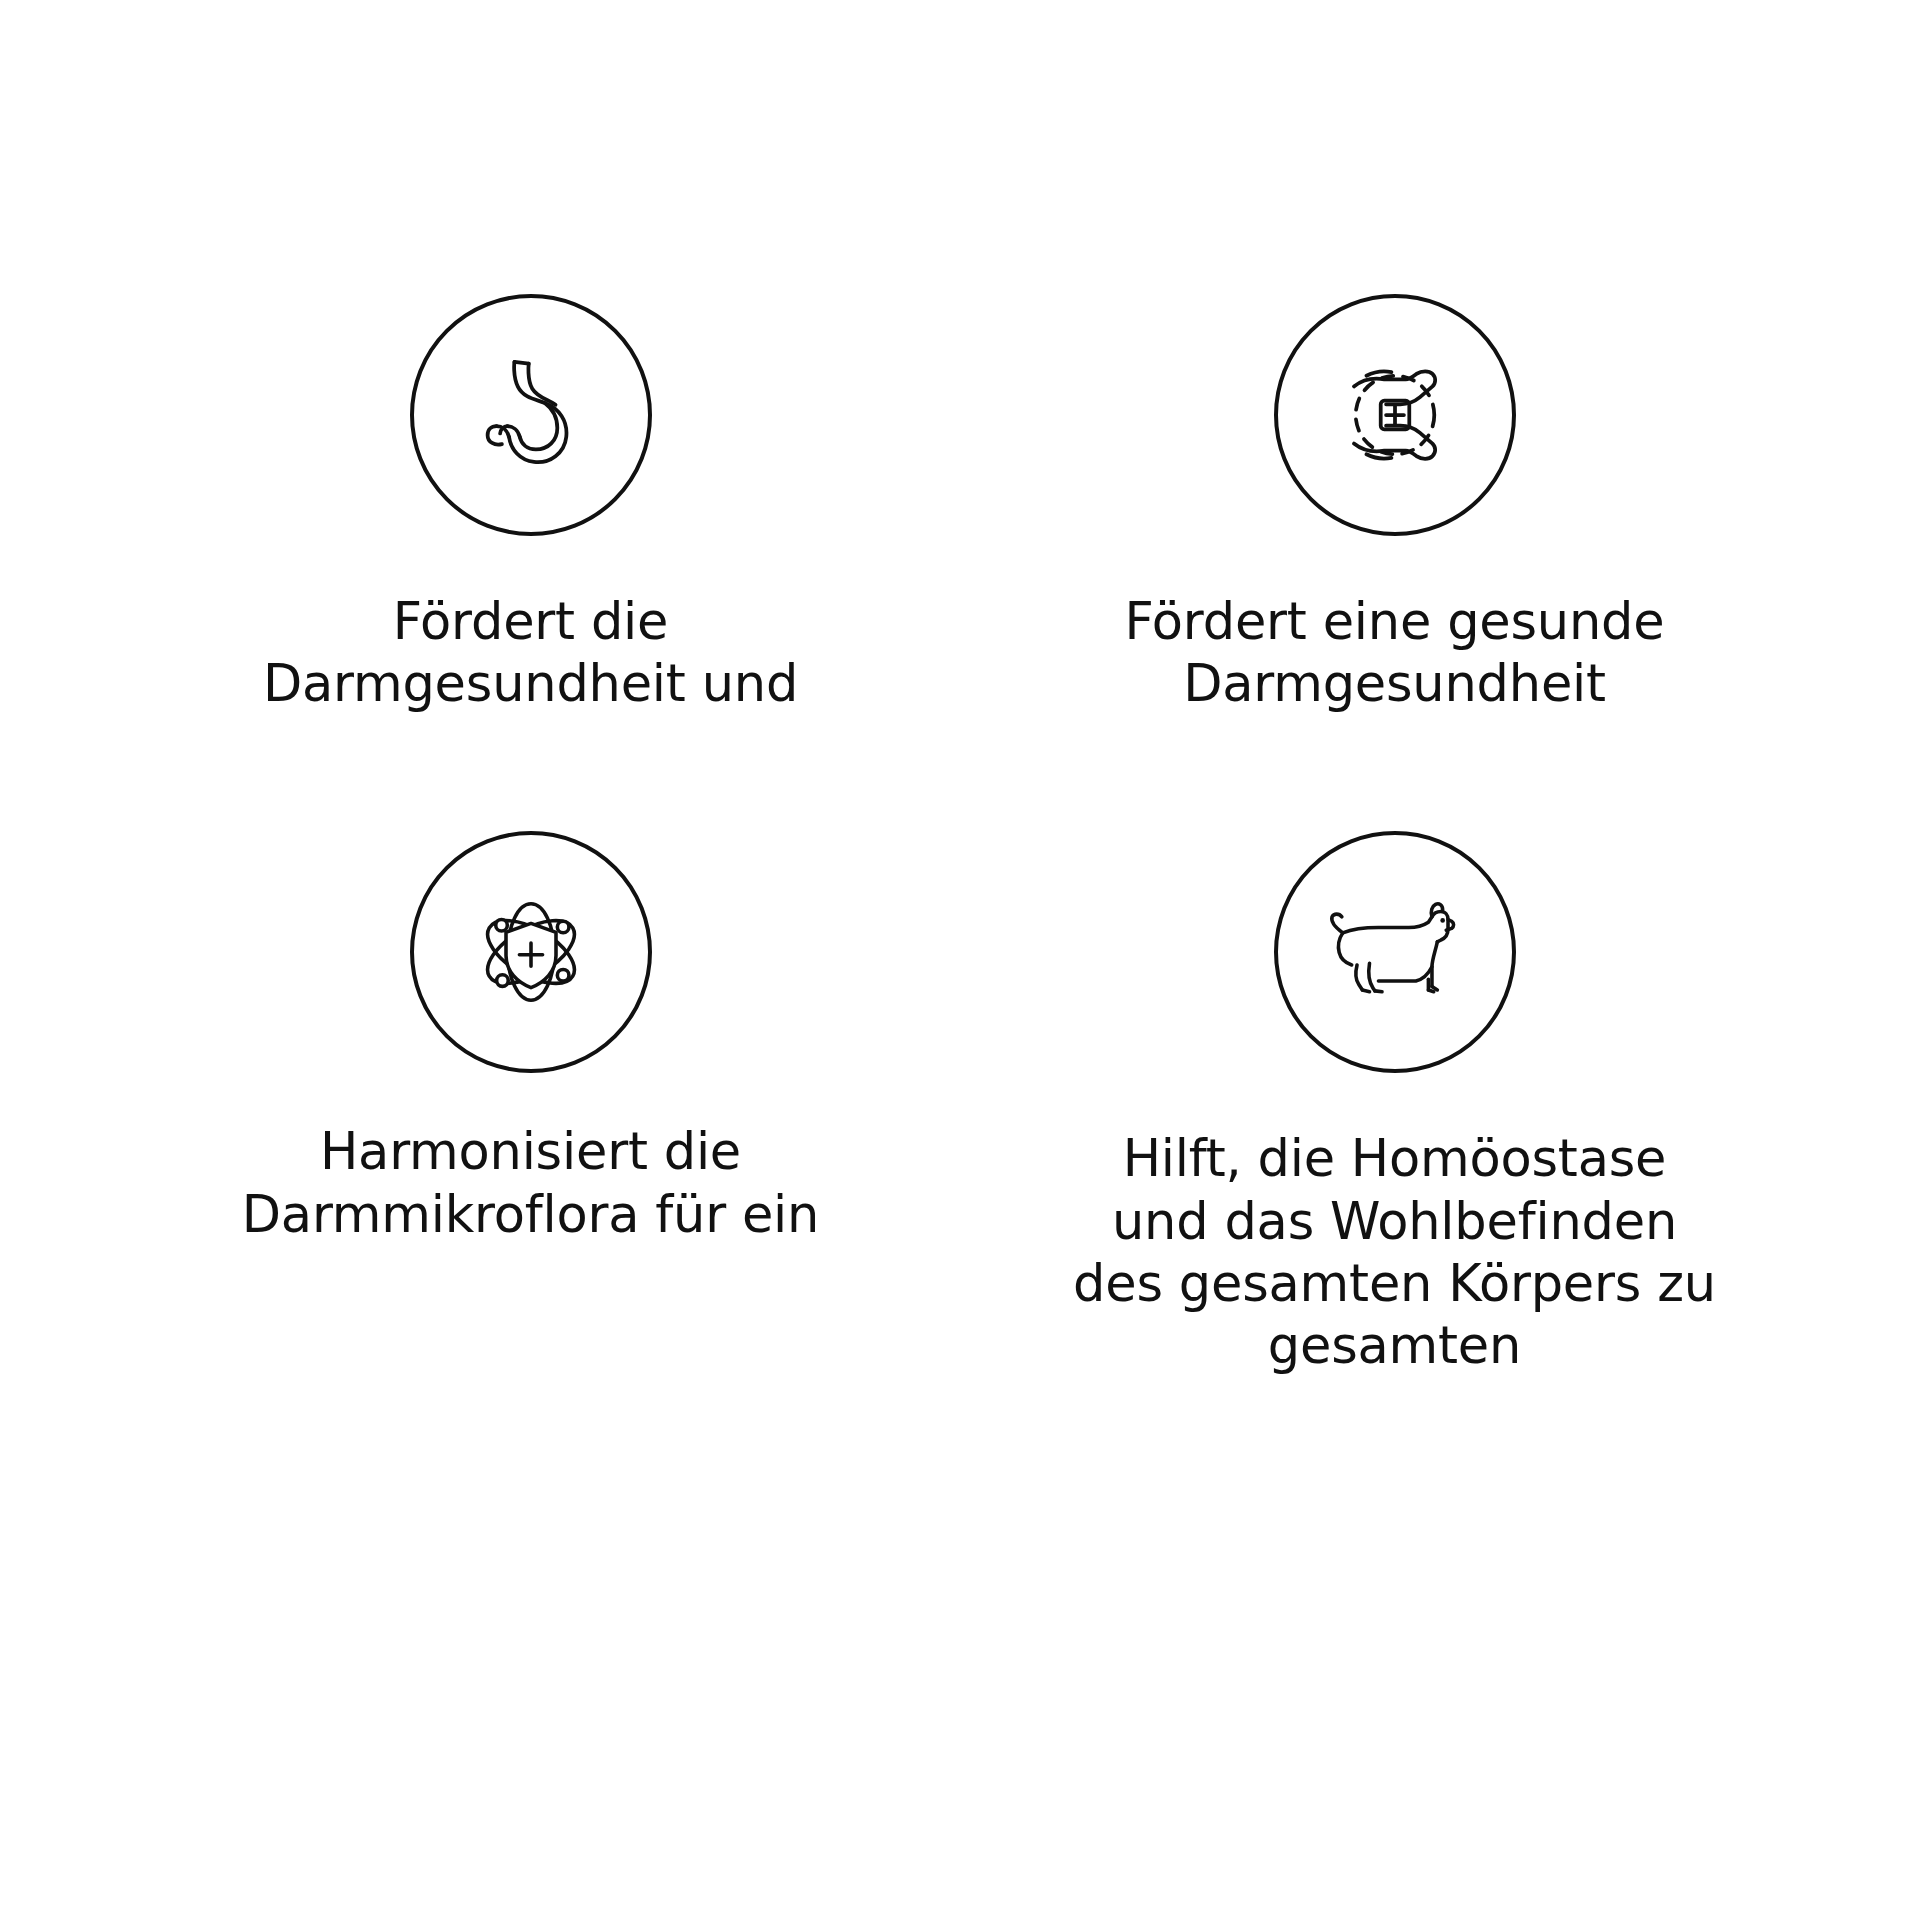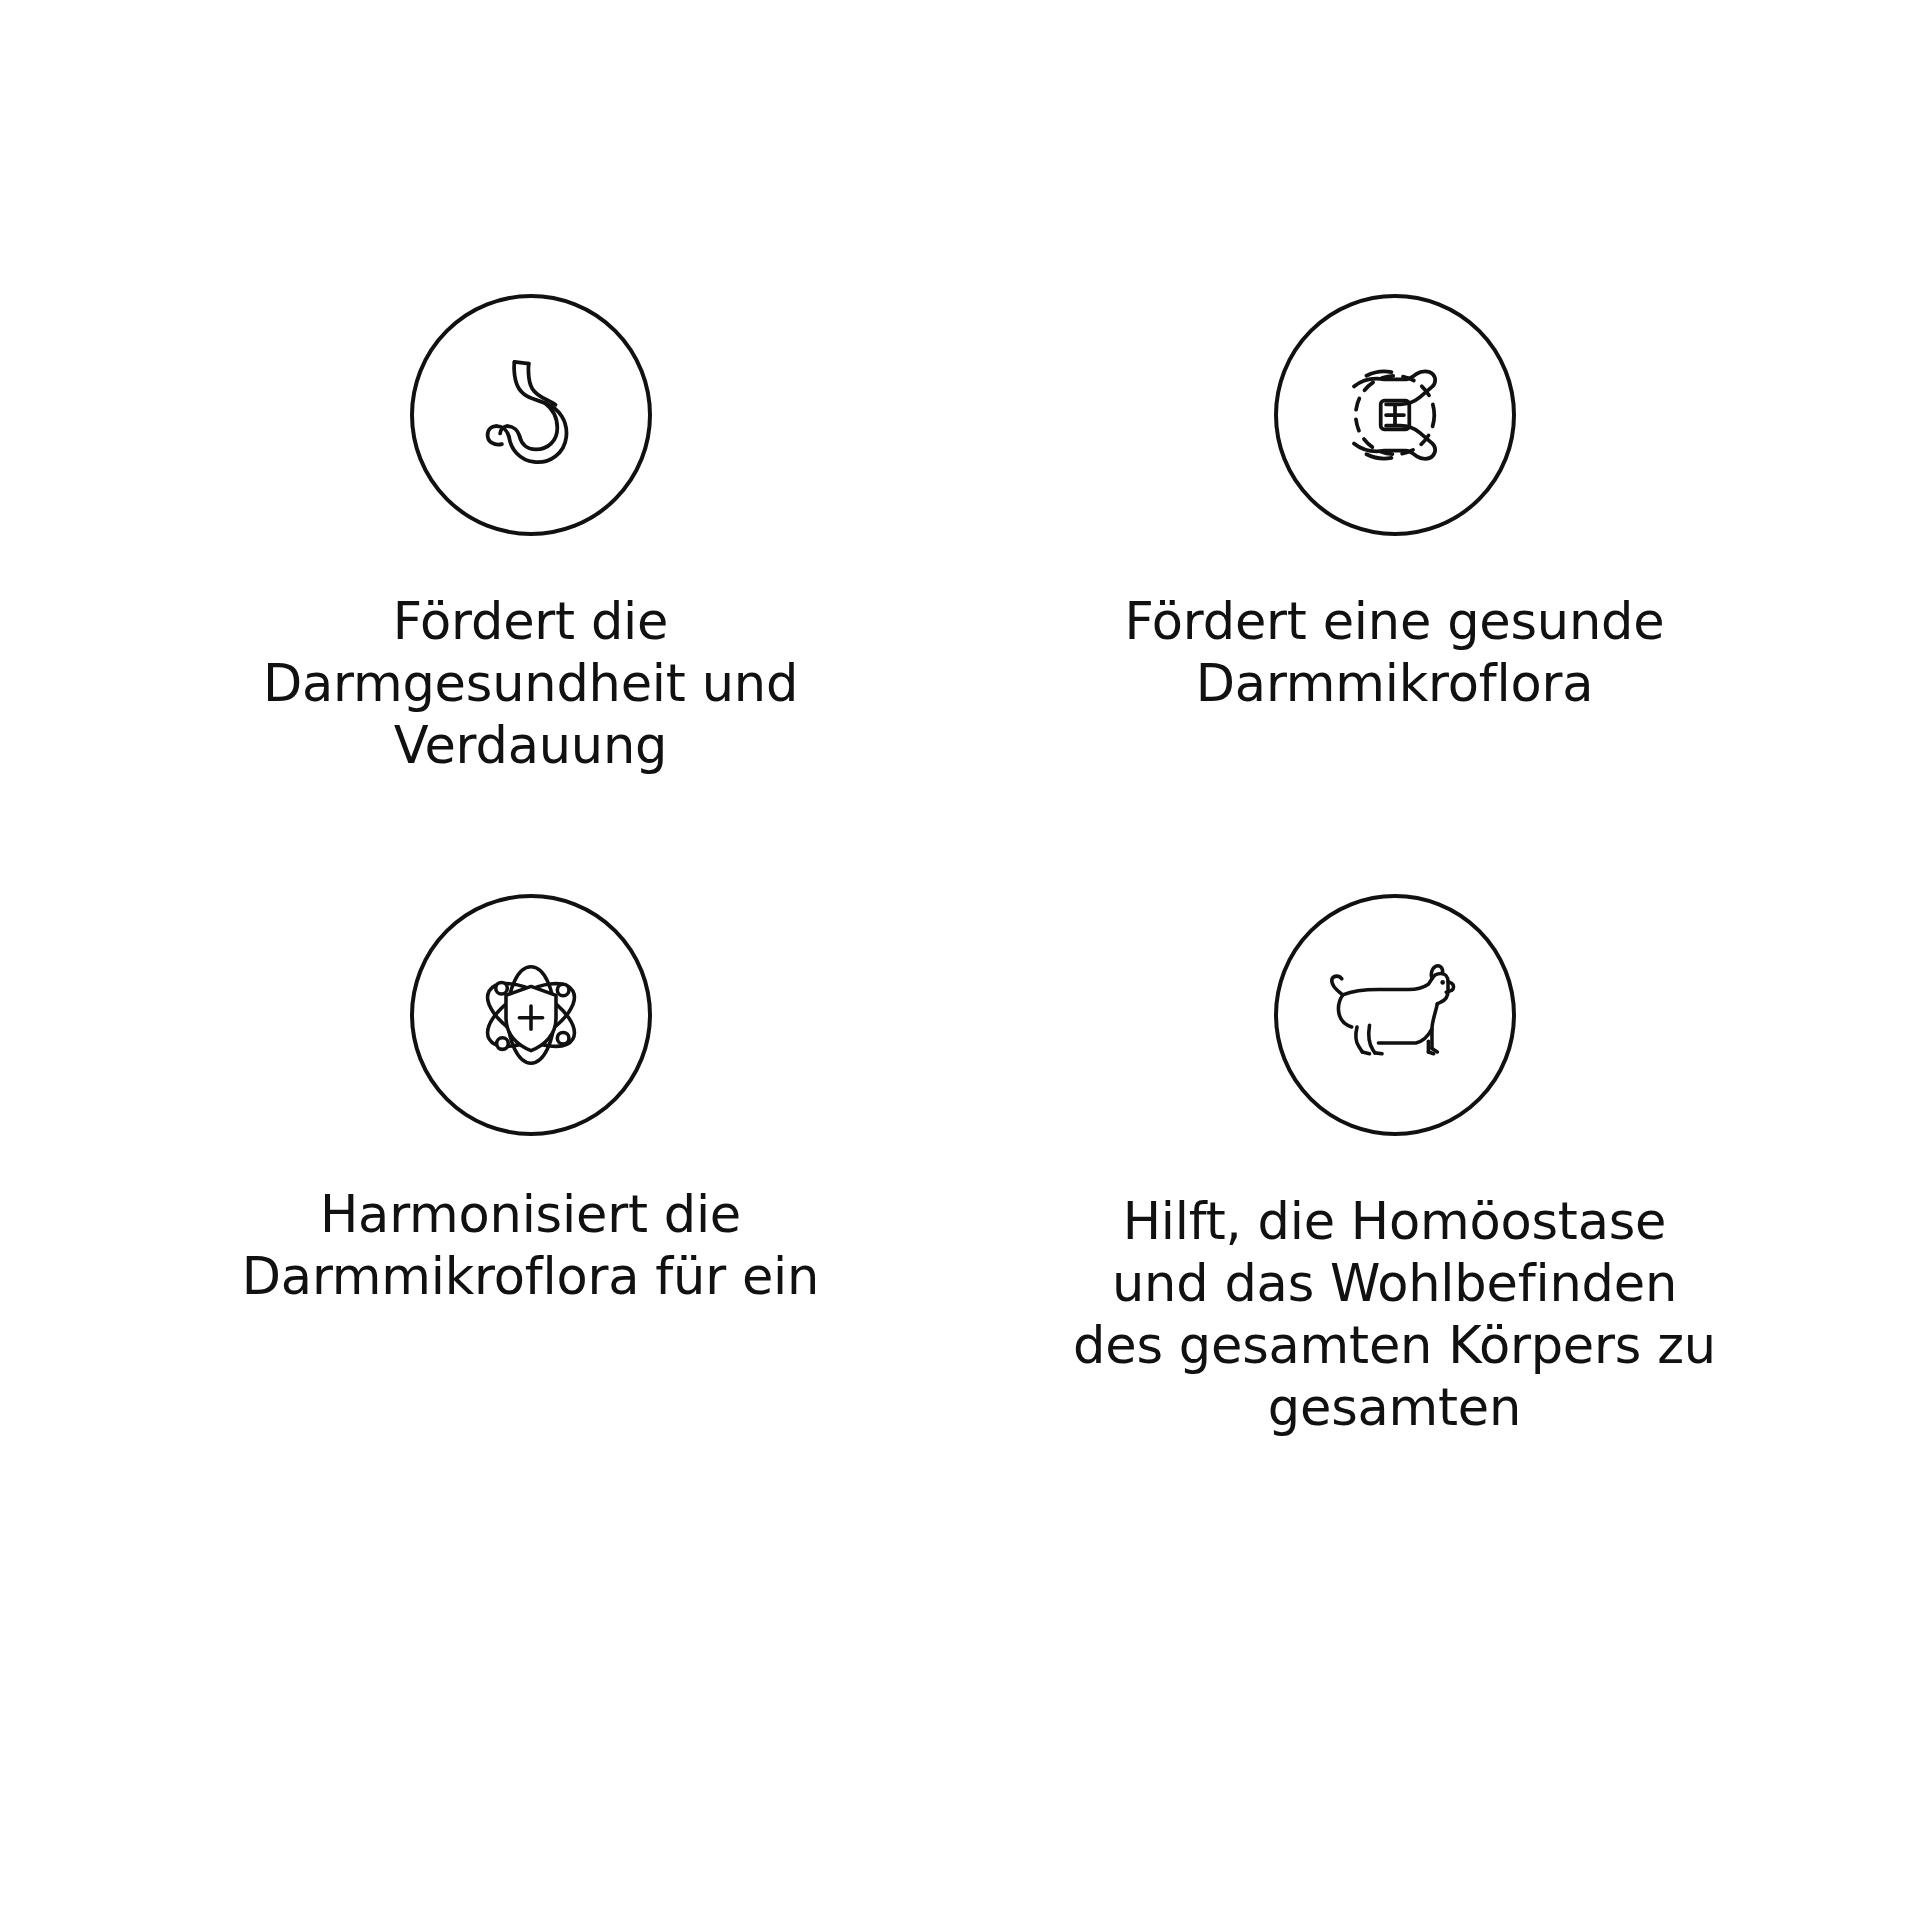--- a/index.html
+++ b/index.html
@@ -83,21 +83,20 @@
           <path d="M62 20 L78 22"></path>
           <path d="M42 92 C36 92 32 96 32 102 C32 110 40 114 48 112"></path>
           <path d="M96 66 C104 72 110 82 110 94 C110 108 100 118 86 118 C76 118 70 112 68 104"></path>
           <path d="M68 104 C66 96 60 92 54 92"></path>
           <path d="M54 92 C50 92 46 96 46 100"></path>
         </svg>
       </div>
       <div class="caption">
         <span>Fördert die</span><br>
         <b>Darmgesundheit und</b><br>
-        <b>Verdauung</b>
       </div>
     </div>
 
     <div class="cell cell-1">
       <div class="icon-circle">
         <svg width="150" height="150" viewBox="0 0 168 168" fill="none" stroke="#111111" stroke-width="4.2" stroke-linecap="round" stroke-linejoin="round">
 
           <g stroke-dasharray="13 11">
             <circle cx="84" cy="84" r="44"></circle>
           </g>
@@ -111,21 +110,21 @@
           <path d="M52 40 C60 36 70 34 80 36"></path>
 
           <path d="M38 116 C48 124 60 126 72 124 L96 124 C100 124 104 127 108 130
                    C114 134 122 134 126 130 C130 126 130 120 126 116 L112 104
                    C106 99 98 96 90 96 L74 96"></path>
           <path d="M52 128 C60 132 70 134 80 132"></path>
         </svg>
       </div>
       <div class="caption">
         <span>Fördert eine </span><b>gesunde</b><br>
-        <b>Darmmikroflora</b>
+        <b>Darmgesundheit</b>
       </div>
     </div>
 
     <div class="cell cell-2">
       <div class="icon-circle">
         <svg width="150" height="150" viewBox="0 0 168 168" fill="none" stroke="#111111" stroke-width="4" stroke-linecap="round" stroke-linejoin="round">
 
           <ellipse cx="84" cy="84" rx="54" ry="26" transform="rotate(30 84 84)"></ellipse>
           <ellipse cx="84" cy="84" rx="54" ry="26" transform="rotate(-30 84 84)"></ellipse>
           <ellipse cx="84" cy="84" rx="54" ry="26" transform="rotate(90 84 84)"></ellipse>

